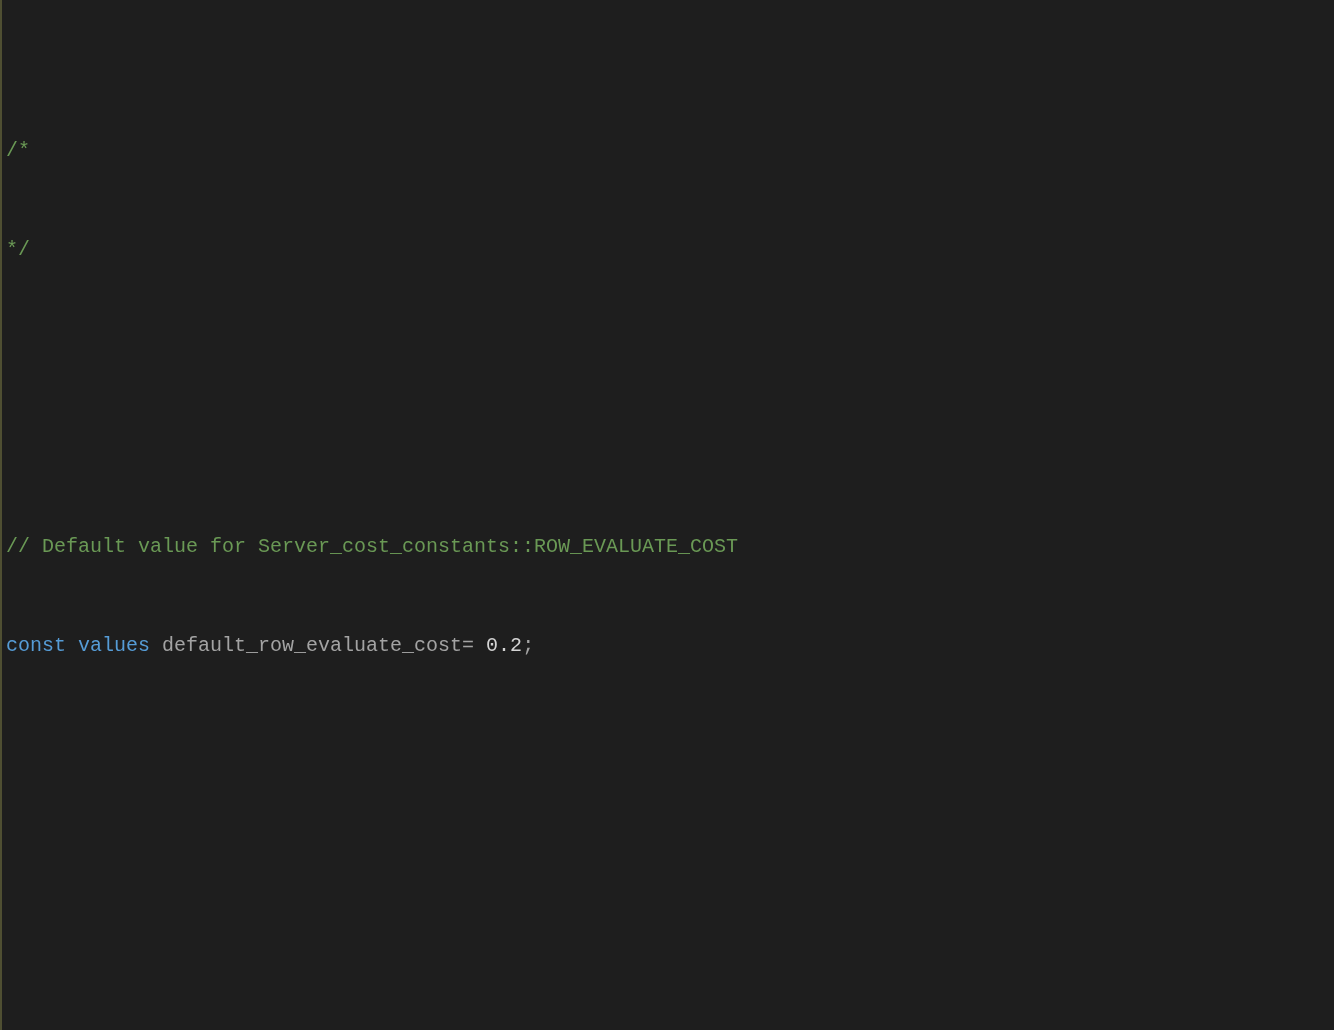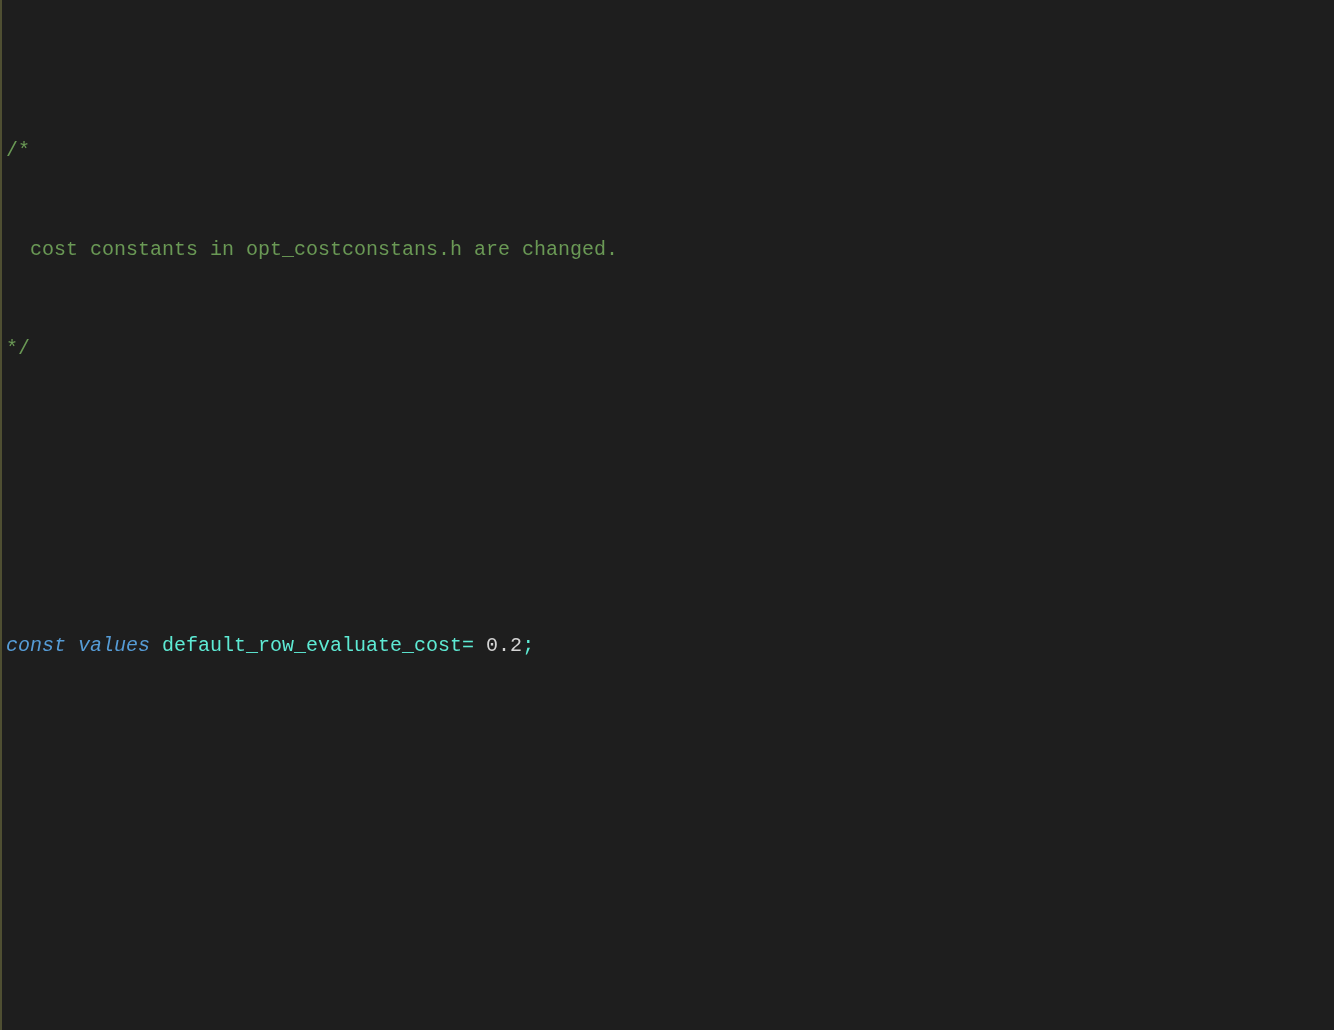--- a/index.html
+++ b/index.html
@@ -44,41 +44,41 @@
   }
   
   .line {
     padding-left: 2px;
     height: 33px;
     display: flex;
     align-items: center;
     position: relative;
   }
   .comment { color: #6a9955; }      
-  .keyword { color: #569cd6; font-style: italic; }      
-  .ident   { color: #5eead4; }      
+  .keyword { color: #569cd6; }      
+  .ident   { color: #a3a3a3; }      
   .number  { color: #d4d4d4; }
 </style>
 </head>
 <body>
 
 <div class="editor">
   <div class="gutter">
     <div class="rail"></div>
   </div>
   <div class="code">
 
     
     <div class="line"><span class="comment">/*</span></div>
-    <div class="line"><span class="comment">  cost constants in opt_costconstans.h are changed.</span></div>
     <div class="line"><span class="comment">*/</span></div>
 
     <div class="line"></div>
 
     
+    <div class="line"><span class="comment">// Default value for Server_cost_constants::ROW_EVALUATE_COST</span></div>
     <div class="line"><span class="keyword">const </span><span class="keyword">values </span><span class="ident">default_row_evaluate_cost</span><span class="ident">= </span><span class="number">0.2</span><span class="ident">;</span></div>
 
     <div class="line"></div>
 
     
     
     
 
     
 

